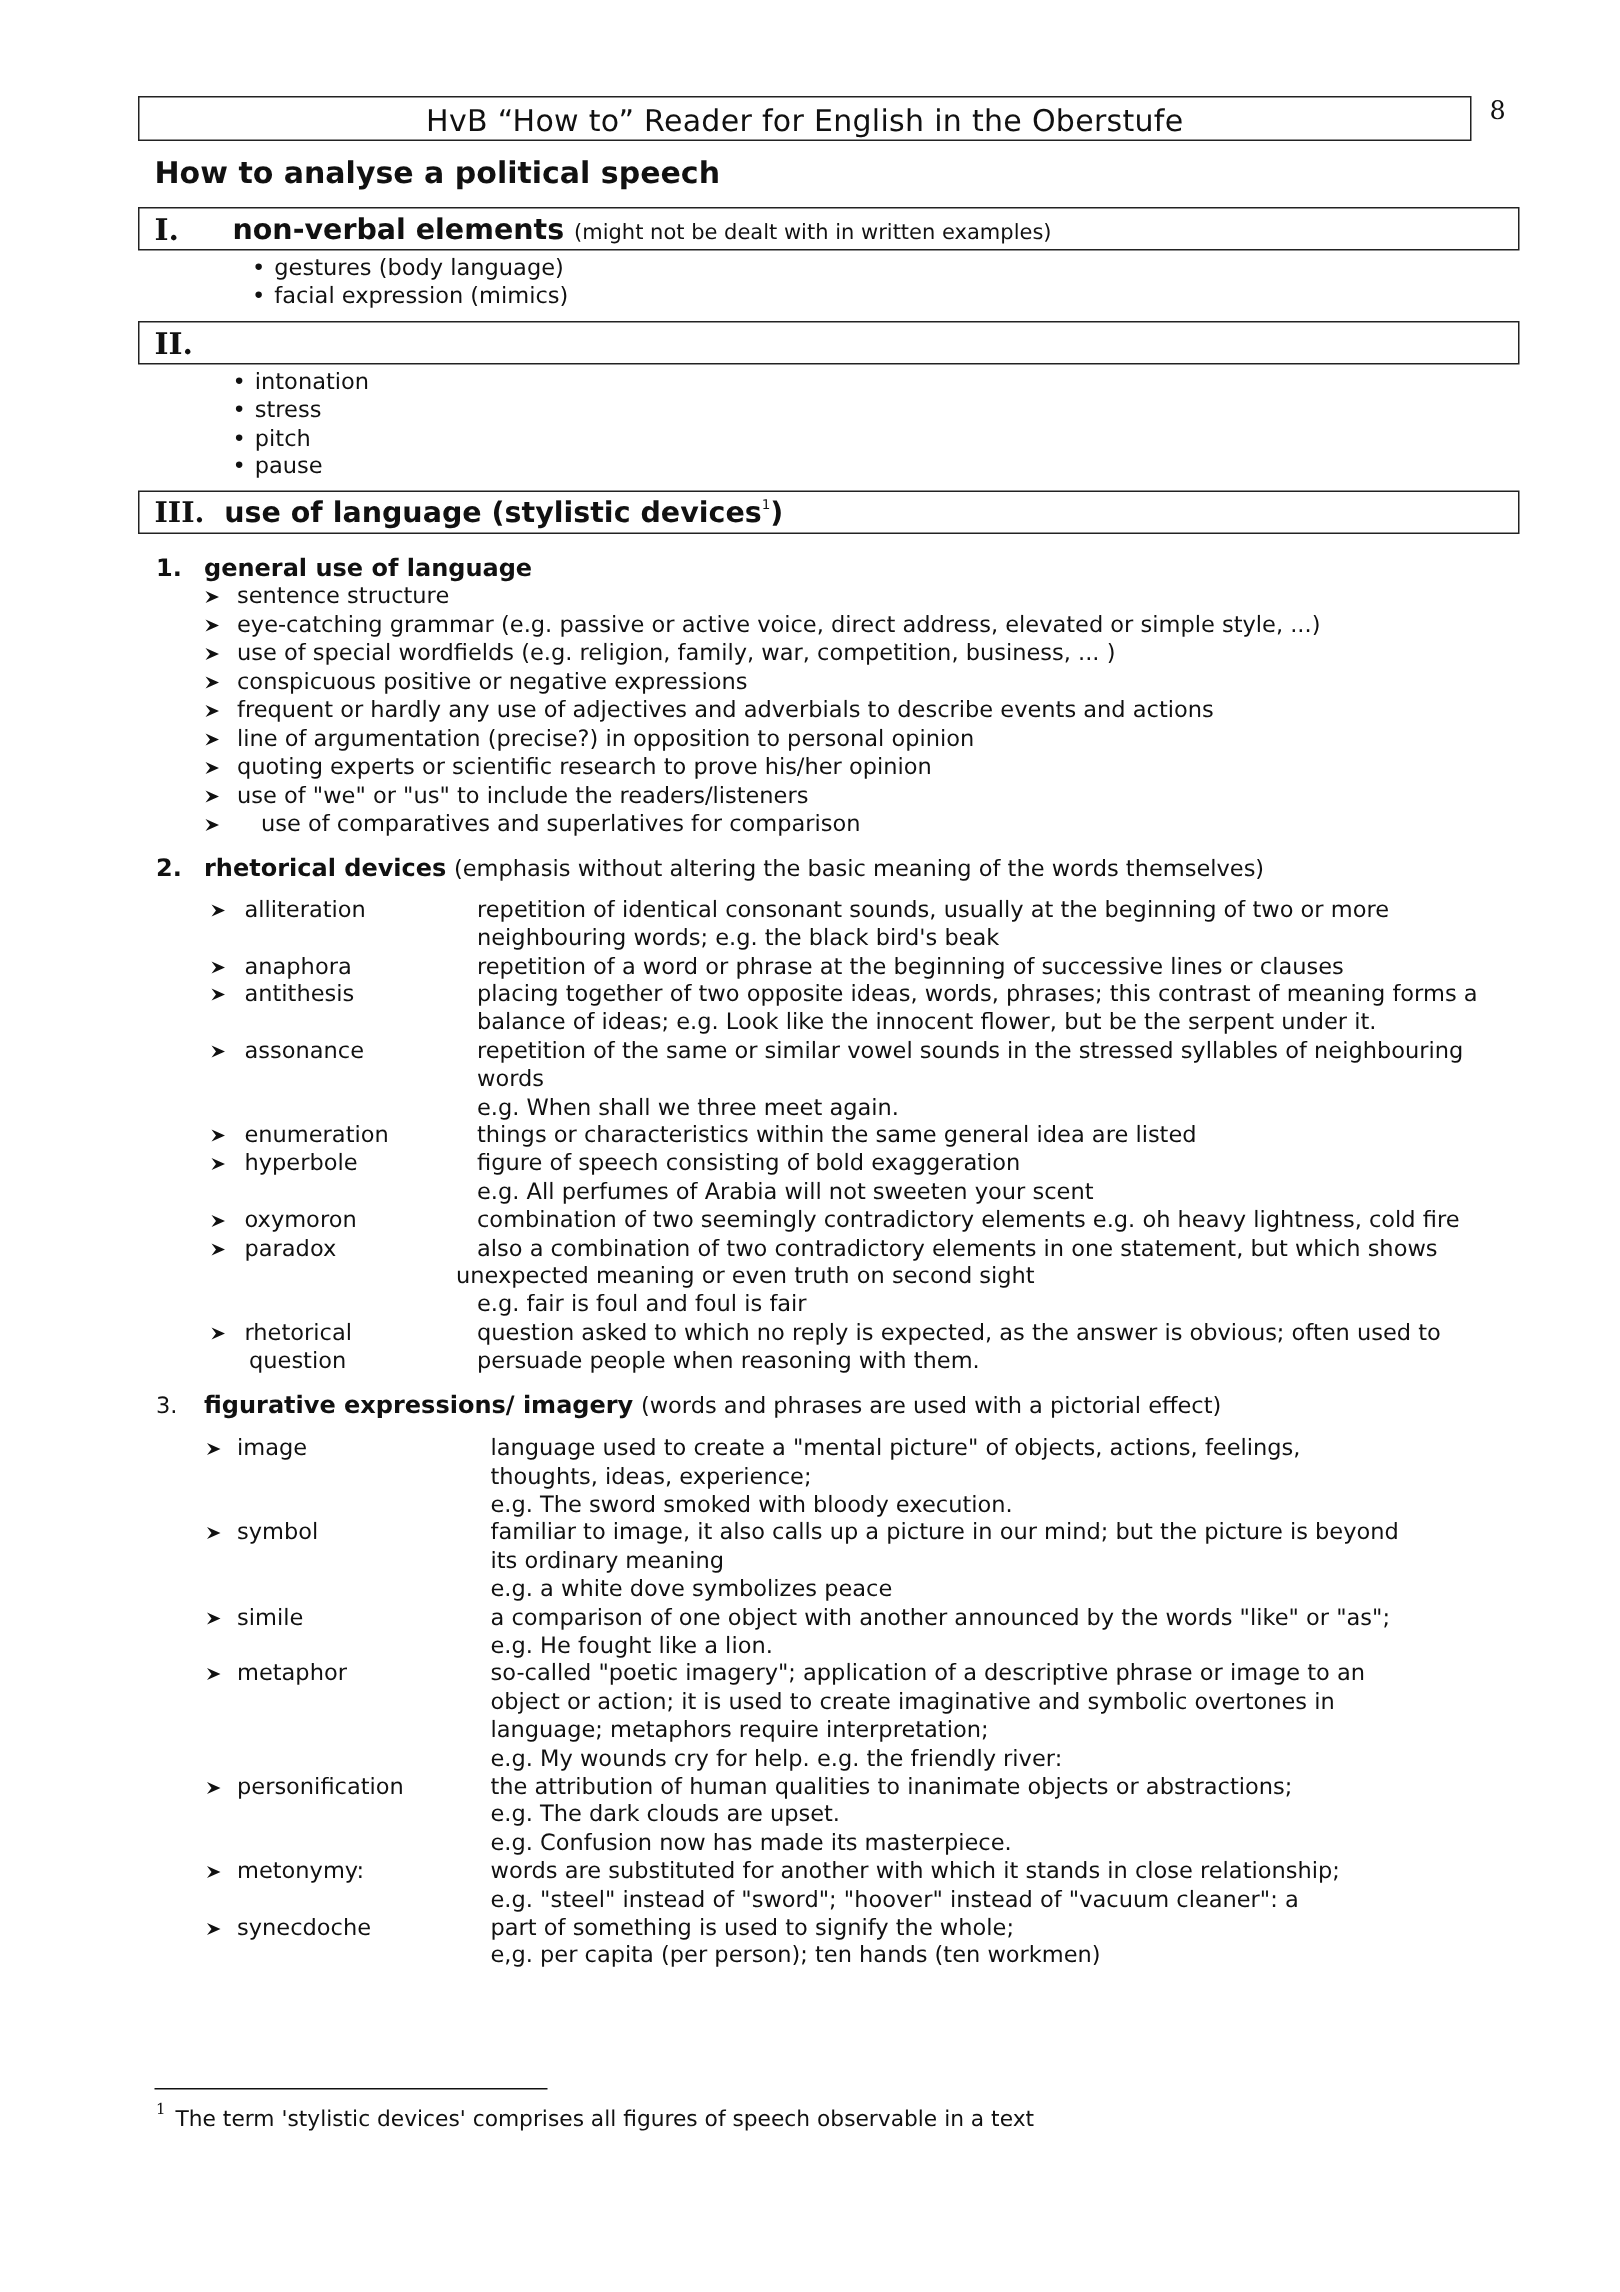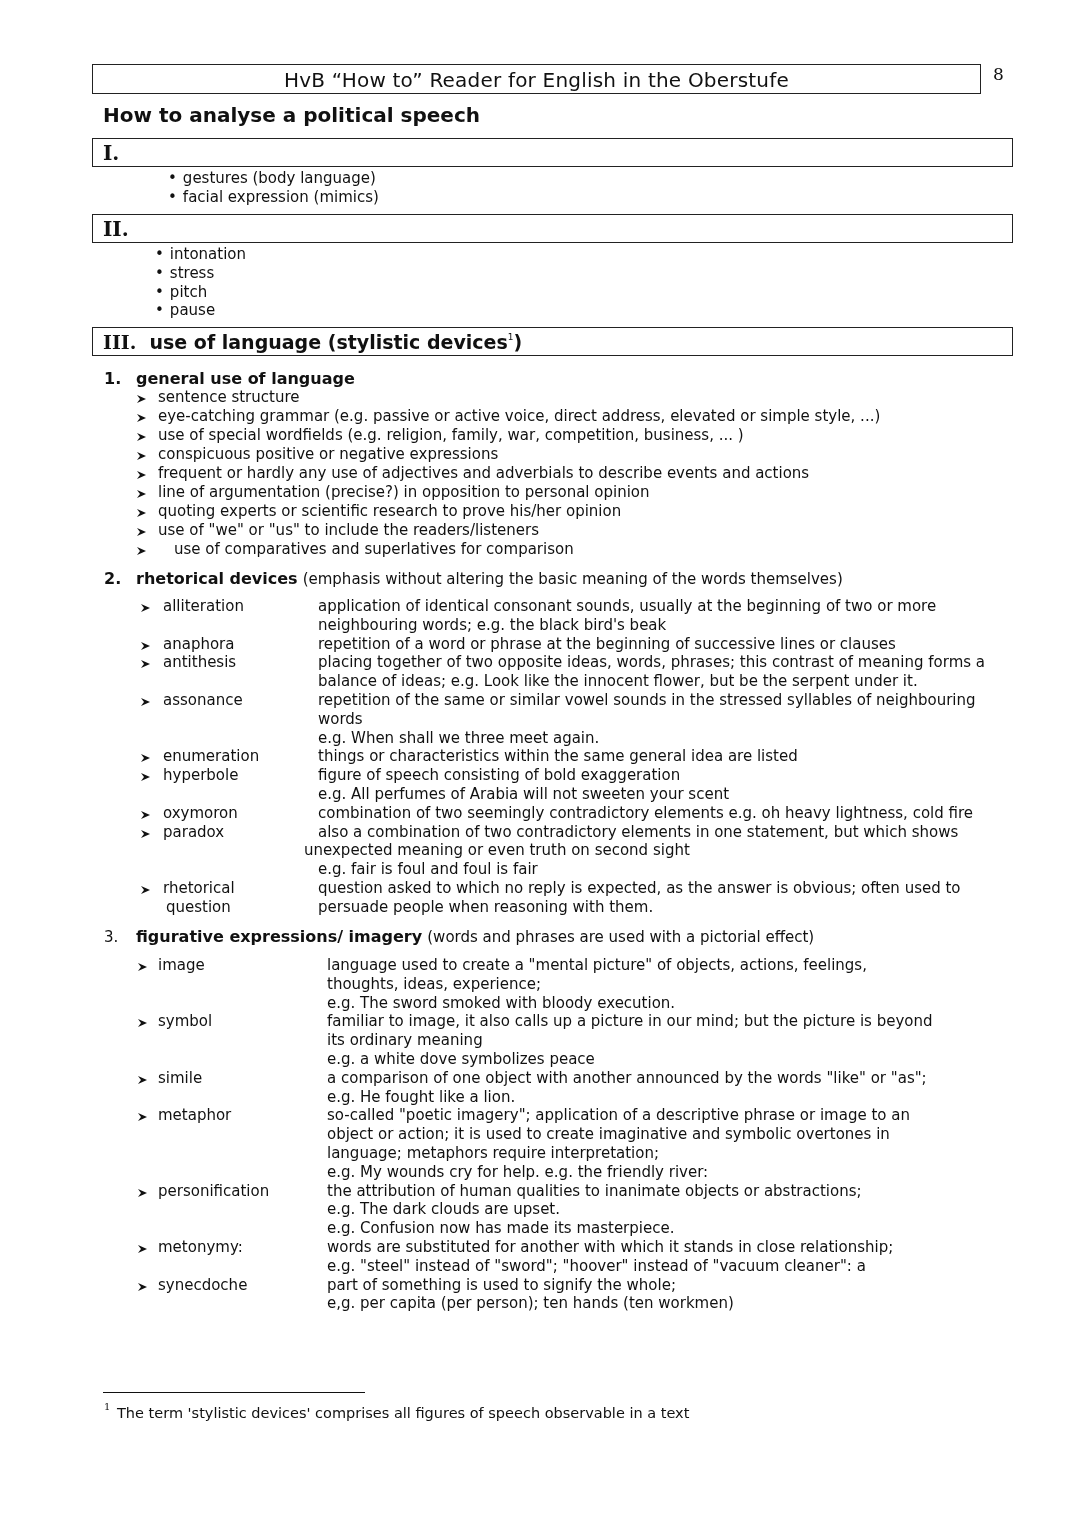--- a/index.html
+++ b/index.html
@@ -33,20 +33,21 @@
 
 <div class="header-box">
   <div class="header-title">HvB “How to” Reader for English in the Oberstufe</div>
 </div>
 <div class="page-num">8</div>
 
 <div class="doc-title">How to analyse a political speech</div>
 
 <div class="sec-box" style="top:138px;">
   <span class="sec-num">I.</span>
+  <span class="sec-title"><span>non-verbal elements</span> <span class="sec-note">(might not be dealt with in written examples)</span></span>
 </div>
 <div class="abs small bullet" style="left:168px; top:169px;">gestures (body language)</div>
 <div class="abs small bullet" style="left:168px; top:188px;">facial expression (mimics)</div>
 
 <div class="sec-box" style="top:214px;">
   <span class="sec-num">II.</span>
 </div>
 <div class="abs small bullet" style="left:155px; top:245px;">intonation</div>
 <div class="abs small bullet" style="left:155px; top:264px;">stress</div>
 <div class="abs small bullet" style="left:155px; top:283px;">pitch</div>
@@ -101,21 +102,21 @@
 <div class="abs subhead" style="left:104px; top:569px;">2.</div>
 <div class="abs" style="left:136px; top:569px;">
   <span class="subhead">rhetorical devices</span>
   <span class="small">(emphasis without altering the basic meaning of the words themselves)</span>
 </div>
 <div id="rhet-list">
     <span class="arrow abs" style="left:140px; top:601px;"><svg width="11" height="10" viewBox="0 0 11 10">
         <path d="M1 1 L10 5 L1 9 L4 5 Z" fill="#111"></path>
       </svg></span>
     <div class="abs small" style="left:163px; top:597px;">alliteration</div>
-    <div class="abs small" style="left:318px; top:597px;">application of identical consonant sounds, usually at the beginning of two or more</div>
+    <div class="abs small" style="left:318px; top:597px;">repetition of identical consonant sounds, usually at the beginning of two or more</div>
     <div class="abs small" style="left:318px; top:615.8px;">neighbouring words; e.g. the black bird's beak</div>
     <span class="arrow abs" style="left:140px; top:638.6px;"><svg width="11" height="10" viewBox="0 0 11 10">
         <path d="M1 1 L10 5 L1 9 L4 5 Z" fill="#111"></path>
       </svg></span>
     <div class="abs small" style="left:163px; top:634.6px;">anaphora</div>
     <div class="abs small" style="left:318px; top:634.6px;">repetition of a word or phrase at the beginning of successive lines or clauses</div>
     <span class="arrow abs" style="left:140px; top:657.4px;"><svg width="11" height="10" viewBox="0 0 11 10">
         <path d="M1 1 L10 5 L1 9 L4 5 Z" fill="#111"></path>
       </svg></span>
     <div class="abs small" style="left:163px; top:653.4px;">antithesis</div>

